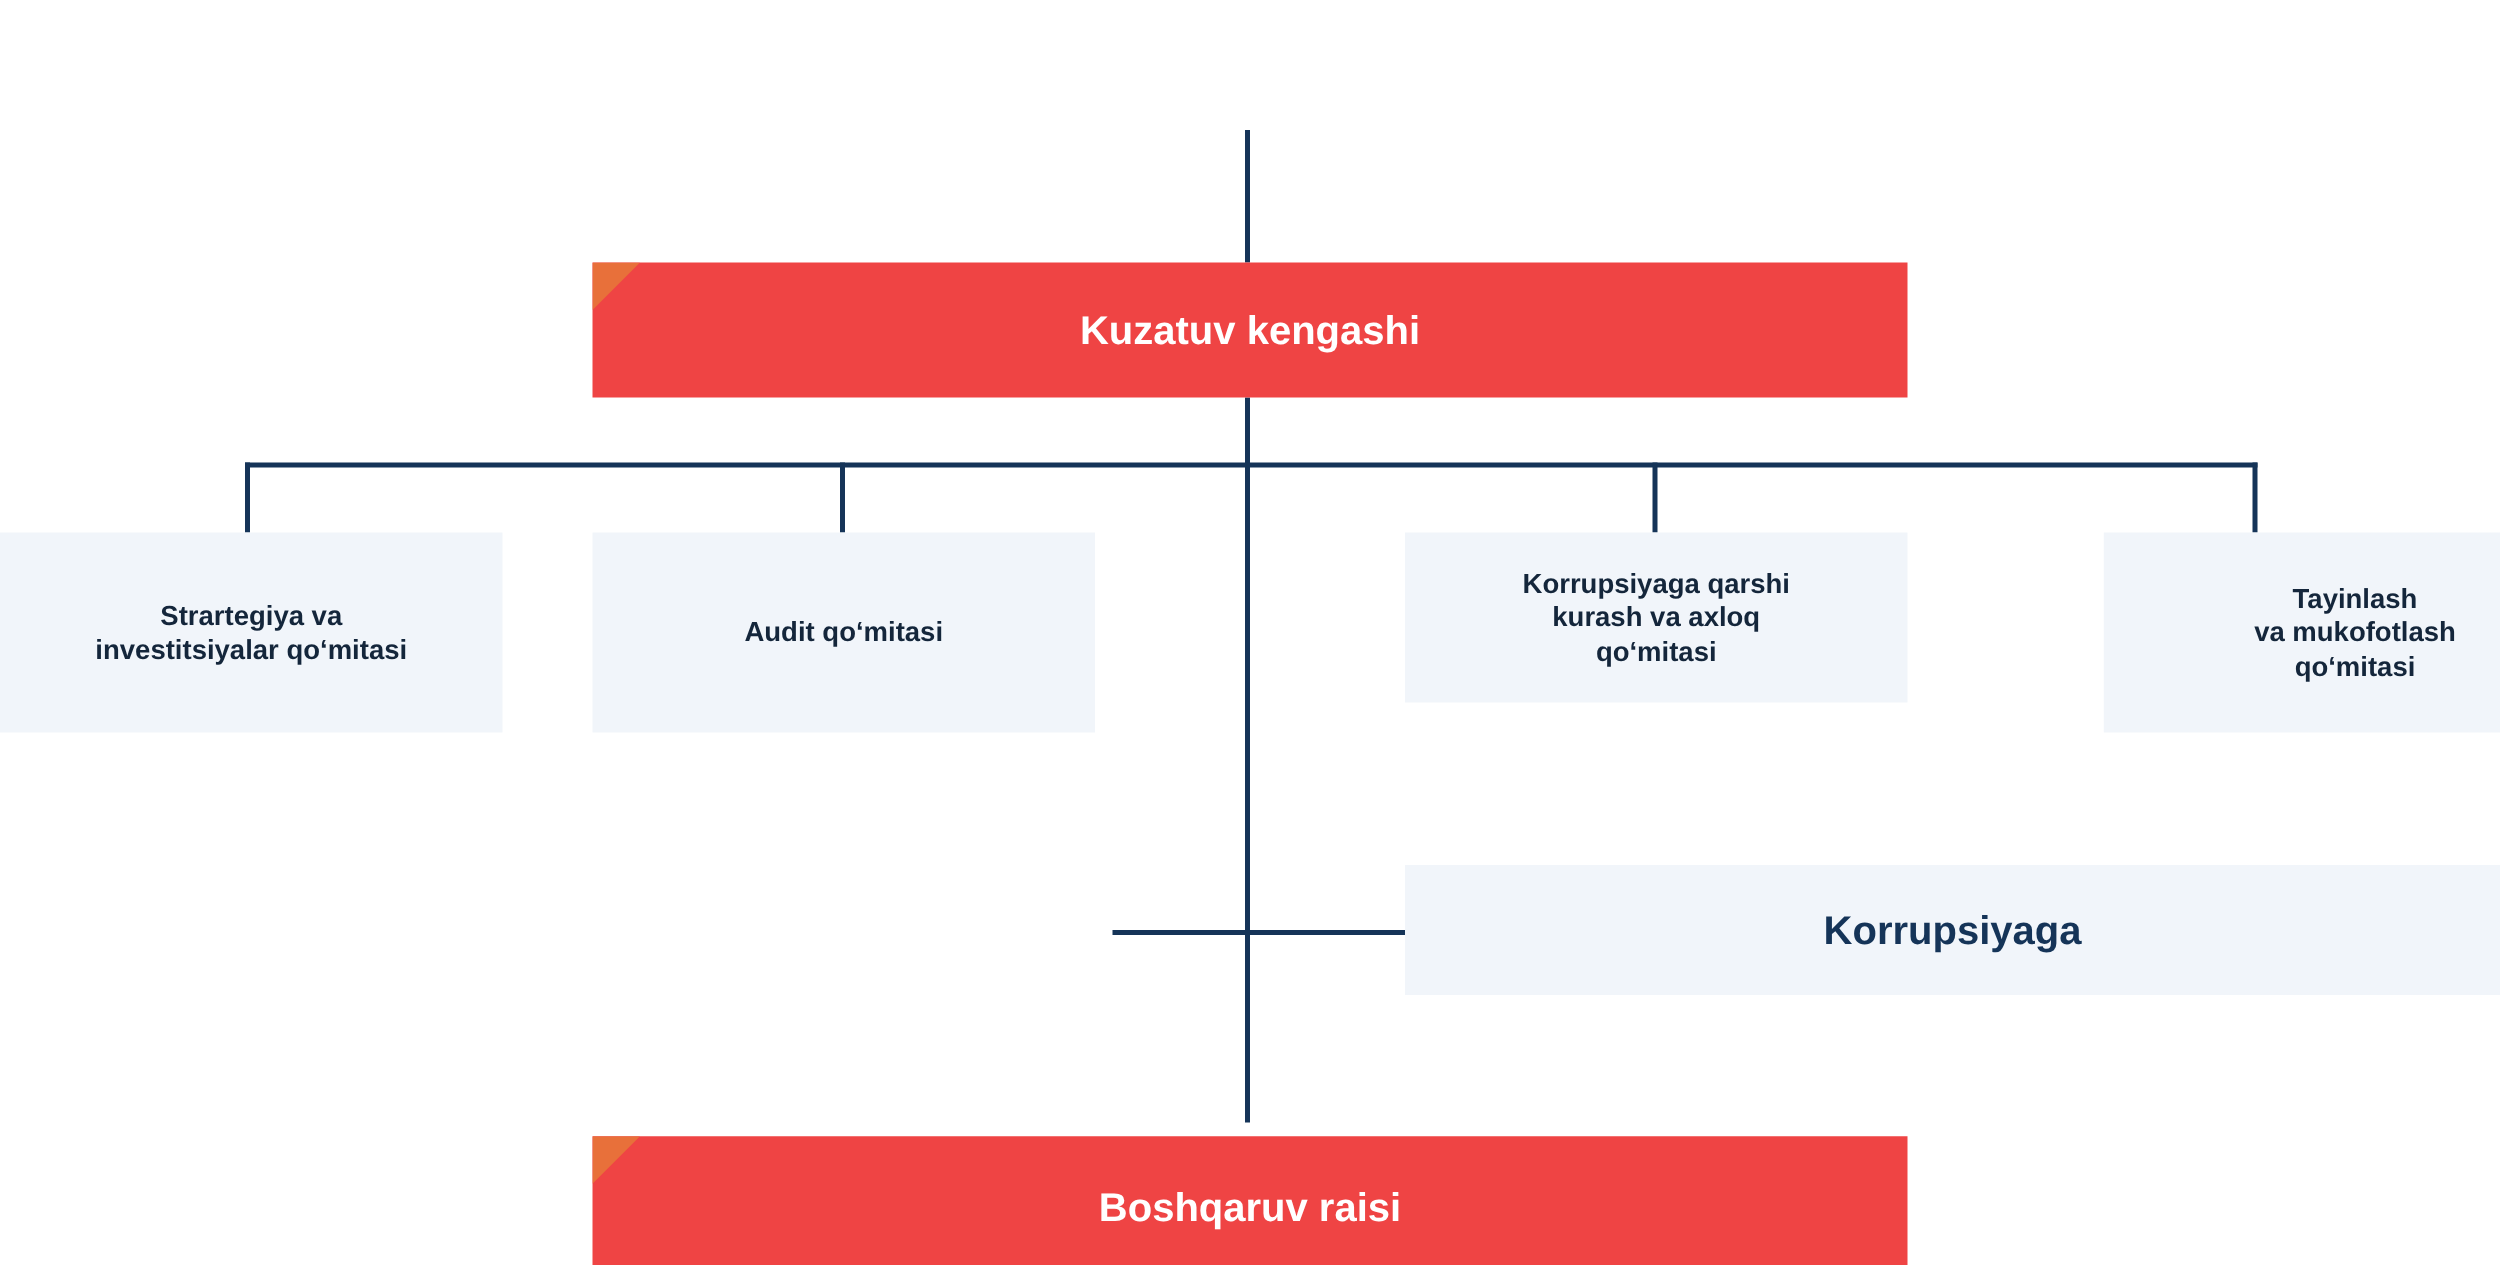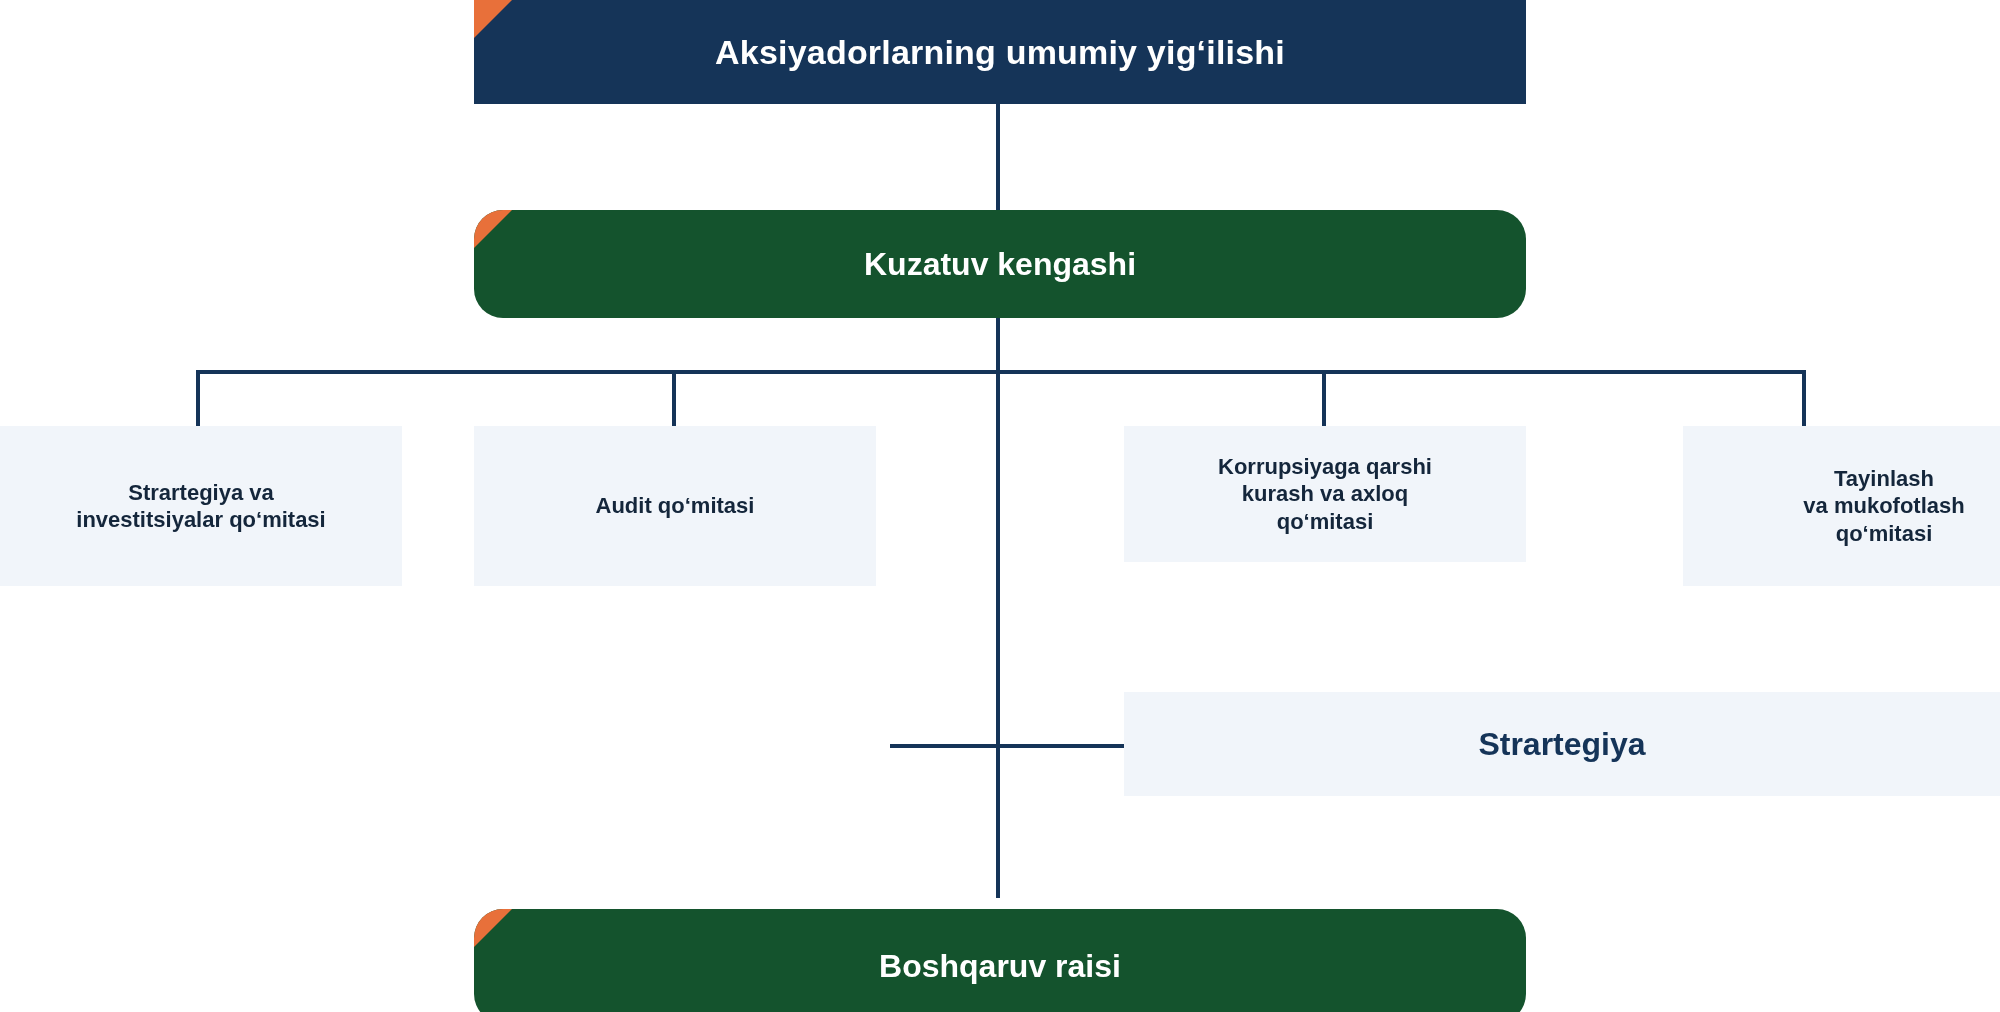--- a/index.html
+++ b/index.html
@@ -55,22 +55,21 @@
     background: #153458;
   }
   .node--dark .label {
     color: #ffffff;
     font-size: 34px;
     font-weight: bold;
     letter-spacing: .2px;
   }
 
   .node--blue {
-    background: #14532d;
-    border-radius: 29px;
+    background: #ef4444;
   }
   .node--blue .label {
     color: #ffffff;
     font-size: 32px;
     font-weight: bold;
   }
 
   .node--light {
     background: #f1f5fa;
   }
@@ -106,24 +105,20 @@
   <div class="line h" style="left:196px; top:370px; width:1610px;"></div>
 
   <div class="line v" style="left:196px; top:370px; height:56px;"></div>
   <div class="line v" style="left:672px; top:370px; height:56px;"></div>
   <div class="line v" style="left:1322px; top:370px; height:56px;"></div>
   <div class="line v" style="left:1802px; top:370px; height:56px;"></div>
 
   <div class="line h" style="left:890px; top:744px; width:110px;"></div>
   <div class="line h" style="left:996px; top:744px; width:128px;"></div>
 
-  <div class="node node--dark" style="left:474px; top:0px; width:1052px; height:104px;">
-    <span class="corner"></span>
-    <span class="label">Aksiyadorlarning umumiy yig‘ilishi</span>
-  </div>
 
   <div class="node node--blue" style="left:474px; top:210px; width:1052px; height:108px;">
     <span class="corner"></span>
     <span class="label">Kuzatuv kengashi</span>
   </div>
 
   <div class="node node--light" style="left:474px; top:426px; width:402px; height:160px;">
     <span class="label">Audit qo‘mitasi</span>
   </div>
 
@@ -139,21 +134,21 @@
   </div>
 
   <div class="node node--light" style="left:1683px; top:426px; width:402px; height:160px;">
     <span class="label">Tayinlash
 va mukofotlash
 qo‘mitasi</span>
   </div>
 
 
   <div class="node node--light node--light-lg" style="left:1124px; top:692px; width:876px; height:104px;">
-    <span class="label">Strartegiya</span>
+    <span class="label">Korrupsiyaga</span>
   </div>
 
   <div class="node node--blue" style="left:474px; top:898px; width:1052px; height:114px;margin-top:11px;">
     <span class="corner"></span>
     <span class="label">Boshqaruv raisi</span>
   </div>
 
 </div>
 
 </body></html>

